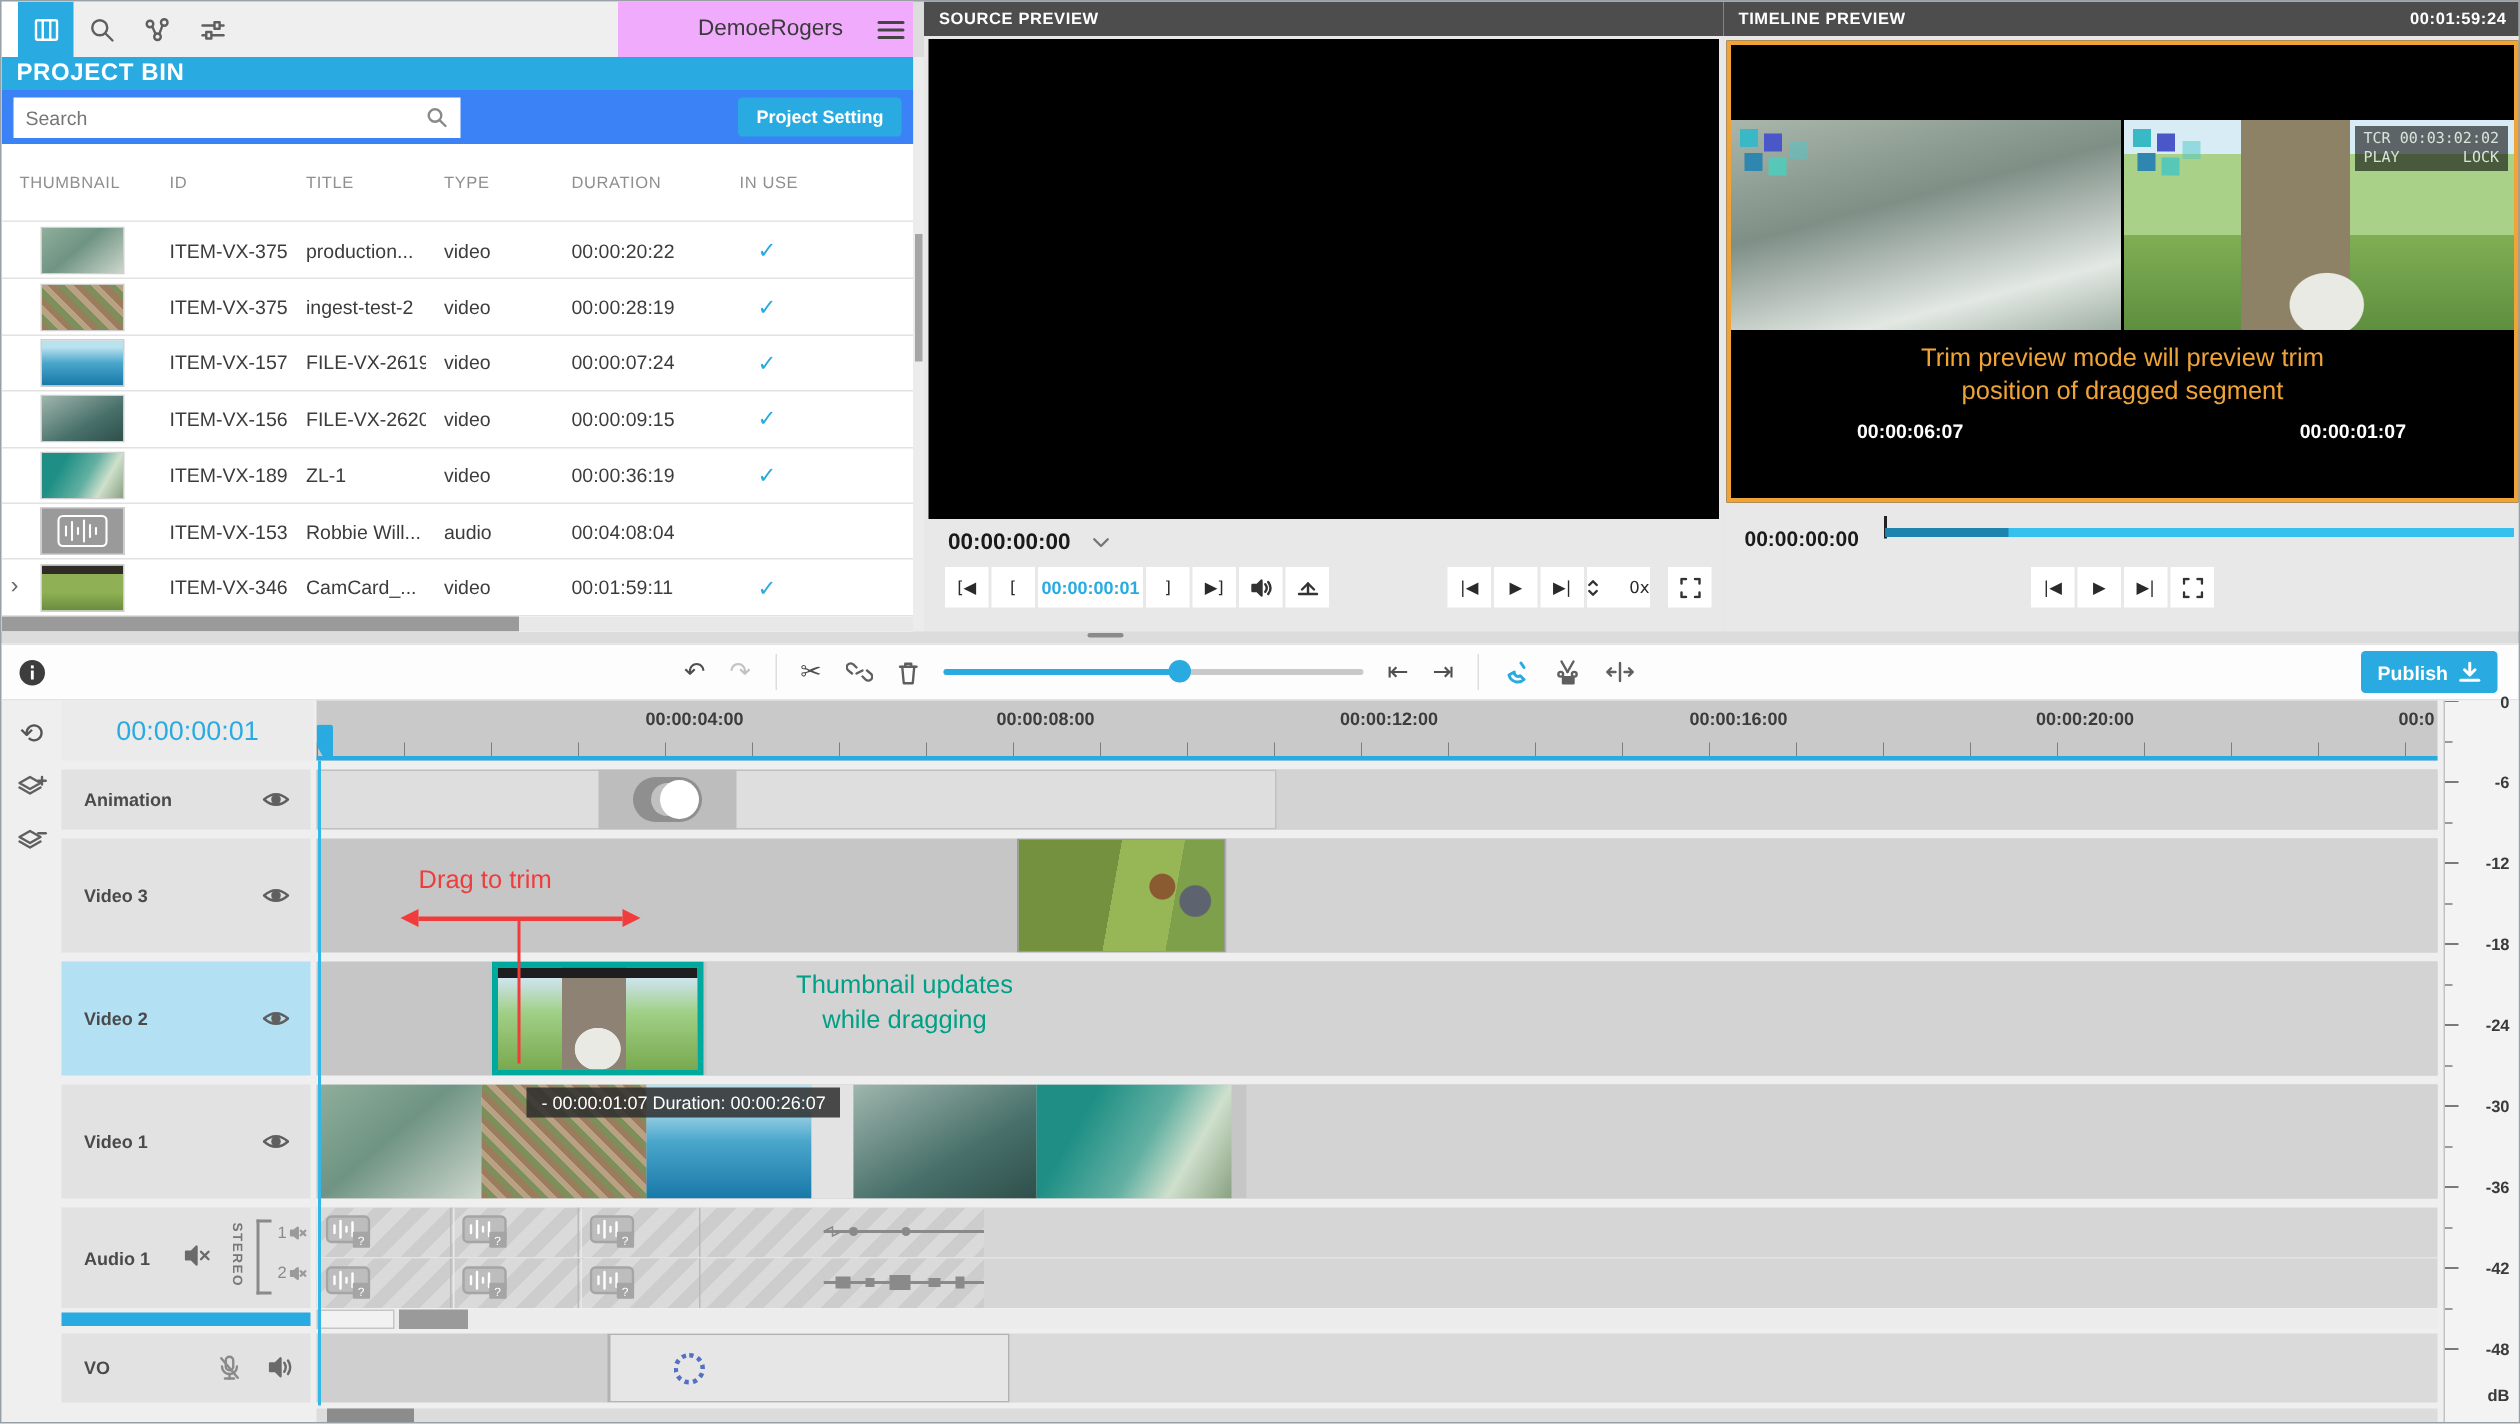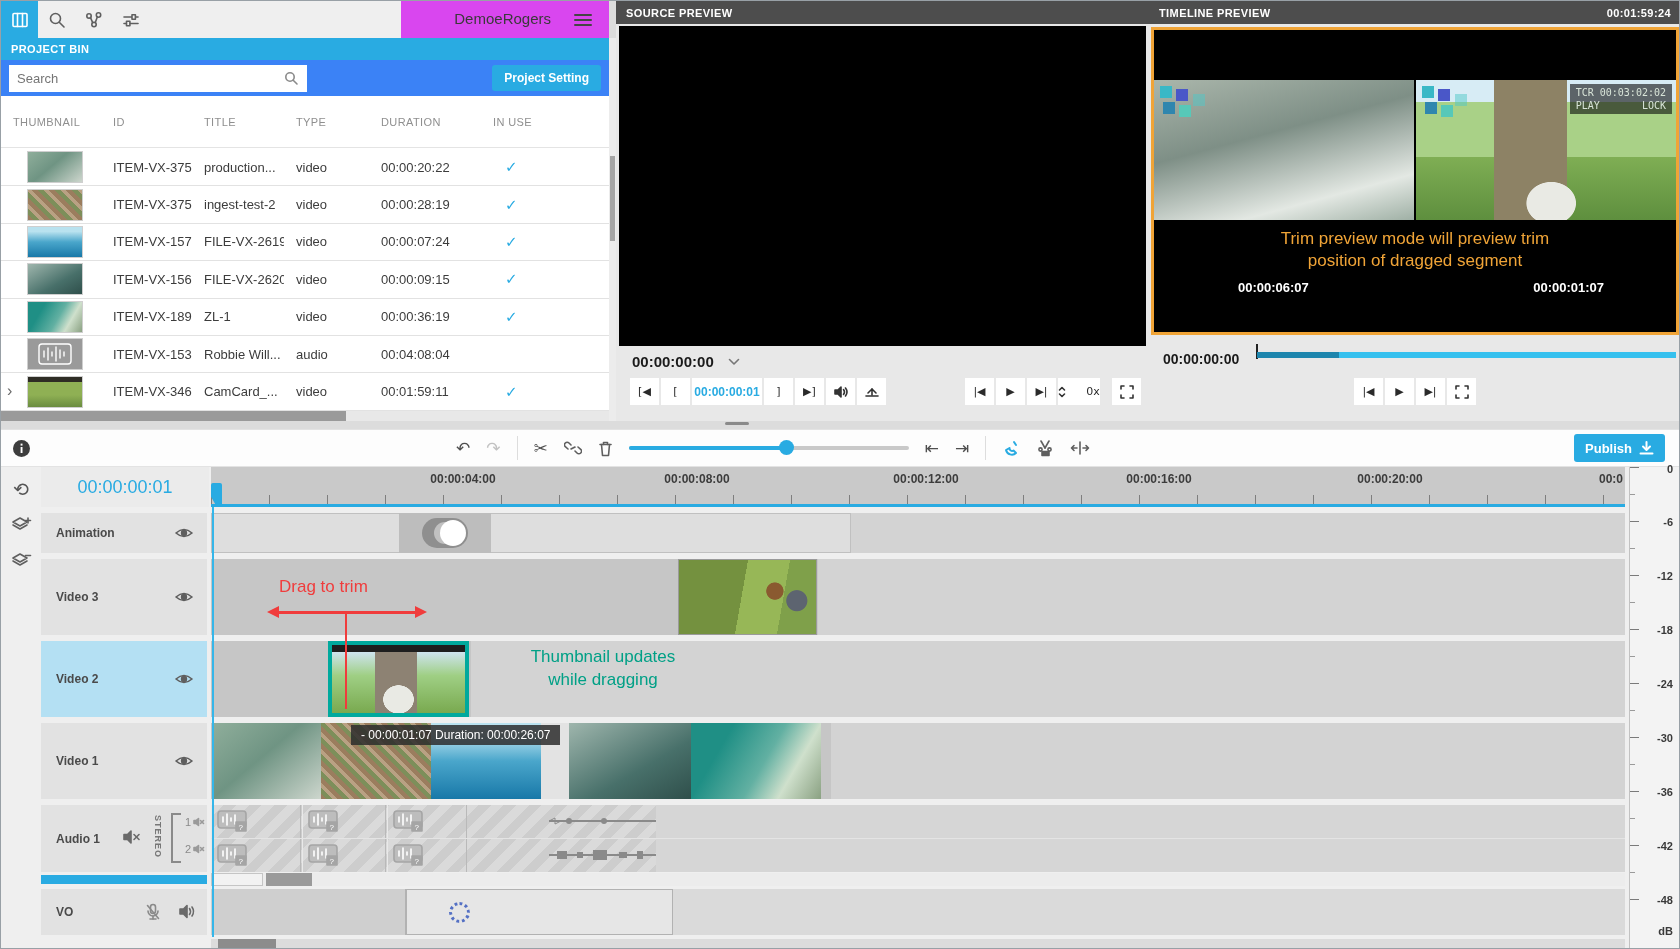--- a/index.html
+++ b/index.html
@@ -2,27 +2,27 @@
 <html><head>
 <meta charset="utf-8">
 <style>
 *{margin:0;padding:0;box-sizing:border-box}
 html,body{background:#d8dadc}
 body{font-family:"Liberation Sans","DejaVu Sans",sans-serif;color:#333}
 .app{position:relative;width:1680px;height:949px;background:#dcdcdc;border:1px solid #98a0a6;overflow:hidden}
 svg.ic{stroke:#5f5f5f;fill:none;stroke-width:1.6;stroke-linecap:round;stroke-linejoin:round;display:block}
 
 .bin-panel{position:absolute;left:0;top:0;width:608px;height:420px;background:#fff;overflow:hidden}
-.topbar{position:absolute;left:0;top:0;width:608px;height:37px;background:#d946ef;display:flex;align-items:center}
+.topbar{position:absolute;left:11px;top:0;width:608px;height:37px;background:#f0abfc;display:flex;align-items:center}
 .topbar .iconstrip{display:flex;height:37px;background:#efefef;width:400px;align-items:center}
 .tb-icon{width:37px;height:37px;display:flex;align-items:center;justify-content:center;cursor:pointer}
 .tb-icon.active{background:#29abe2}
 .user-name{position:absolute;right:58px;top:9px;font-size:15px;color:#3a3a3a}
 .menu-btn{position:absolute;right:14px;top:7px}
-.bin-title{position:absolute;left:0;top:37px;width:608px;height:22px;background:#29abe2;color:#fff;font-size:11px;font-weight:bold;letter-spacing:.4px;display:flex;align-items:center;padding-left:10px}
+.bin-title{position:absolute;left:0;top:37px;width:608px;height:22px;background:#29abe2;color:#fff;font-size:16px;font-weight:bold;letter-spacing:.4px;display:flex;align-items:center;padding-left:10px}
 .search-row{position:absolute;left:0;top:59px;width:608px;height:36px;background:#3b82f6;display:flex;align-items:center;padding:0 8px}
 .search-box{width:298px;height:27px;background:#fff;display:flex;align-items:center;padding:0 8px;gap:6px}
 .search-box input{border:none;outline:none;flex:1;font-size:13px;color:#333;font-family:inherit;background:transparent}
 .ps-btn{margin-left:auto;background:#29abe2;border:none;color:#fff;font-weight:bold;font-size:12px;border-radius:3px;height:26px;padding:0 12px;cursor:pointer;font-family:inherit}
 .bin-grid{display:grid;grid-template-columns:100px 91px 92px 85px 112px 1fr;align-items:center}
 .bin-head{position:absolute;left:0;top:95px;width:608px;height:52px;color:#8f8f8f;font-size:11px;letter-spacing:.4px;border-bottom:1px solid #e4e4e4}
 .bin-head>div{padding-left:12px}
 .bin-head>div:first-child{}
 .bin-rows{position:absolute;left:0;top:148px;width:608px;height:262px;overflow:hidden}
 .bin-row{height:37.4px;border-bottom:1px solid #e2e2e2;font-size:13px;color:#3c3c3c;position:relative}

